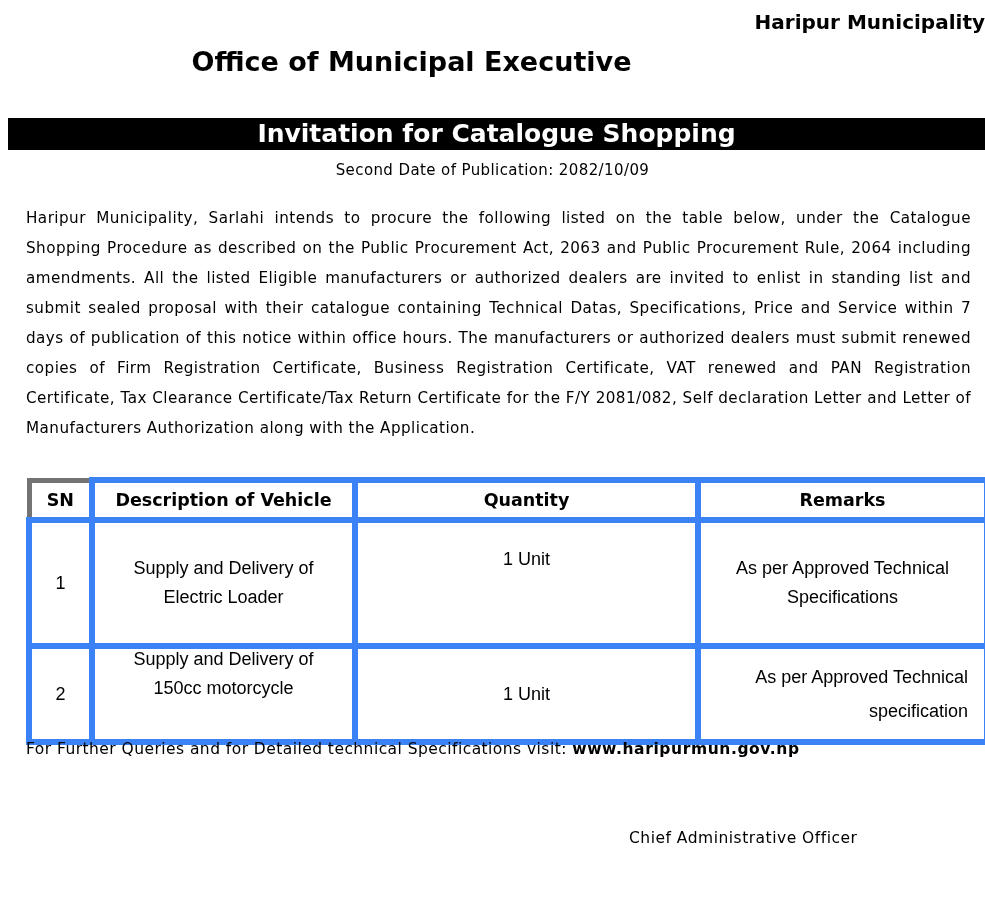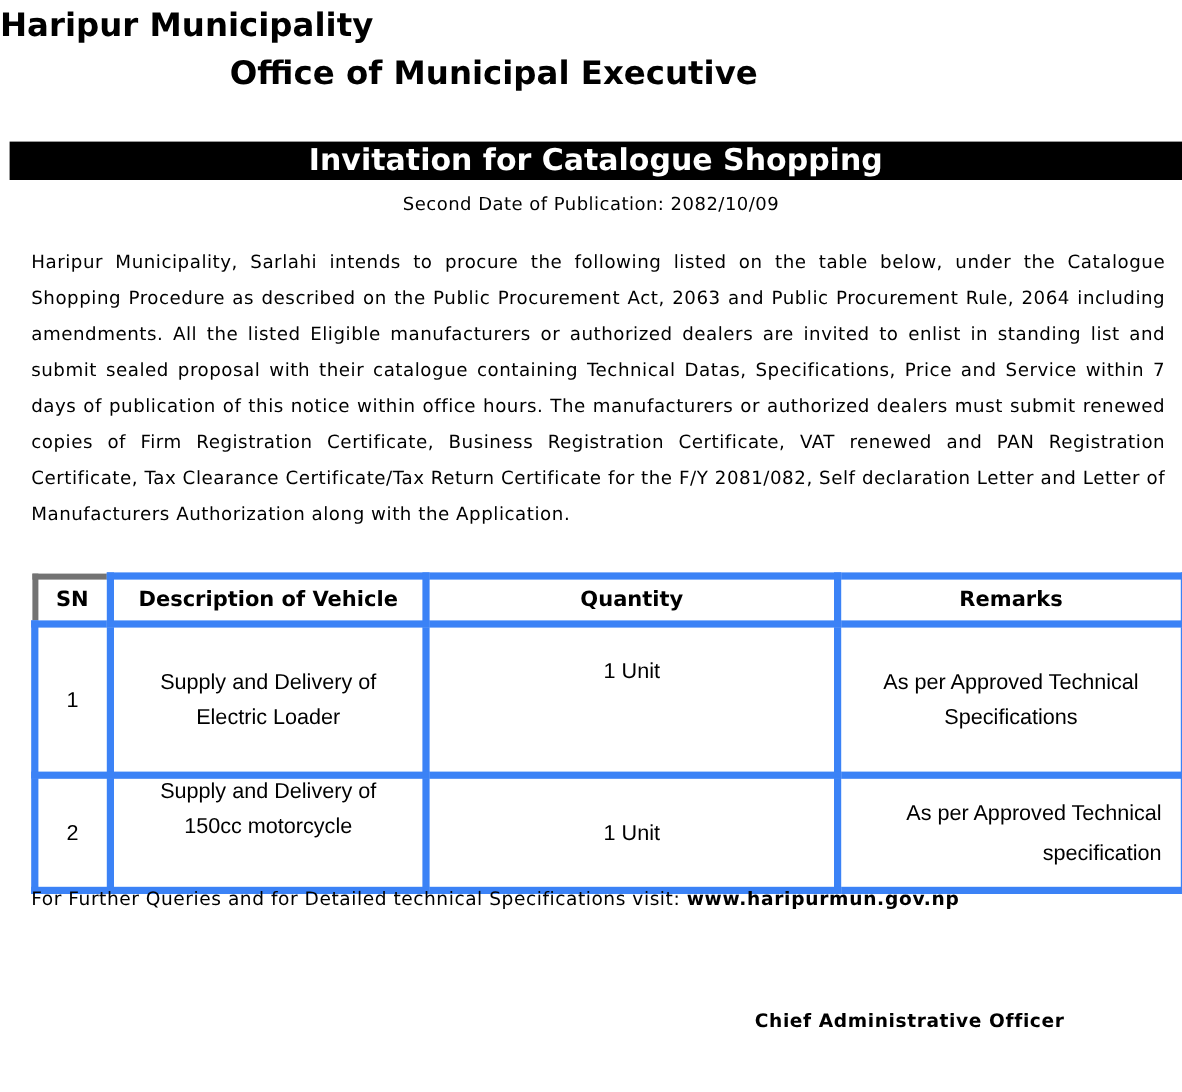--- a/index.html
+++ b/index.html
@@ -1,35 +1,35 @@
 <!DOCTYPE html>
 <html><head>
 <meta charset="utf-8">
 <style>
   html, body { margin: 0; padding: 0; background: #ffffff; }
   body { width: 985px; height: 910px; position: relative; overflow: hidden; color: #000; font-family: "DejaVu Sans", sans-serif; }
-  .title1 { position: absolute; top: 4px; left: 0; width: 985px; text-align: left; font-family: "DejaVu Sans", sans-serif; font-weight: bold; font-size: 27px; line-height: 36px; }
+  .title1 { position: absolute; top: 4px; left: 0; width: 985px; text-align: right; font-family: "DejaVu Sans", sans-serif; font-weight: bold; font-size: 20px; line-height: 36px; }
   .title2 { position: absolute; top: 44px; left: 0; width: 823px; text-align: center; font-family: "DejaVu Sans", sans-serif; font-weight: bold; font-size: 27px; line-height: 36px; }
   .subloc { position: absolute; top: 88px; left: 0; width: 985px; text-align: center; font-size: 15px; line-height: 20px; letter-spacing: 0.5px; margin-top: 33px; }
   .banner { position: absolute; top: 118px; left: 8px; width: 977px; height: 32px; background: #000; color: #fff; text-align: center; font-weight: bold; font-size: 25px; line-height: 32px; }
   .pubdate { position: absolute; top: 160px; left: 0; width: 985px; text-align: center; font-size: 15px; line-height: 20px; letter-spacing: 0.4px; }
   .para { position: absolute; top: 203px; left: 26px; width: 945px; font-size: 15.2px; line-height: 30px; text-align: justify; letter-spacing: 0.45px; }
   table.items { position: absolute; top: 477px; left: 26px; width: 958px; border-collapse: collapse; table-layout: fixed; }
   table.items th, table.items td { border: 6px solid #3b82f6; padding: 0; vertical-align: middle; }
   table.items th { height: 34px; font-weight: bold; font-size: 17.5px; text-align: center; }
   table.items th.sn { border: 5px solid #737373; }
   table.items td { font-family: "Liberation Sans", sans-serif; font-size: 18px; line-height: 29px; text-align: center; }
   tr.row1 td { height: 120px; }
   tr.row2 td { height: 90px; }
   .qty1 { display: block; margin-top: -38px; }
   .rem2 { text-align: right; padding-right: 16px; display: block; line-height: 34px; }
   .desc2 { display: block; margin-top: -40px; }
   .footer-note { position: absolute; top: 738px; left: 26px; font-size: 15.5px; line-height: 22px; letter-spacing: 0.45px; }
   .footer-note b { font-weight: bold; letter-spacing: 0.6px; }
-  .signatory { position: absolute; top: 827px; left: 629px; font-weight: bold; font-size: 15.5px; line-height: 22px; letter-spacing: 0.5px; margin-top: 13px; }
+  .signatory { position: absolute; top: 827px; left: 629px; font-weight: normal; font-size: 15.5px; line-height: 22px; letter-spacing: 0.5px; }
 </style>
 </head>
 <body>
 
 <div class="title1">Haripur Municipality</div>
 <div class="title2">Office of Municipal Executive</div>
 <div class="subloc">Haripur, Sarlahi</div>
 <div class="banner">Invitation for Catalogue Shopping</div>
 <div class="pubdate">Second Date of Publication: 2082/10/09</div>
 <div class="para">Haripur Municipality, Sarlahi intends to procure the following listed on the table below, under the Catalogue Shopping Procedure as described on the Public Procurement Act, 2063 and Public Procurement Rule, 2064 including amendments. All the listed Eligible manufacturers or authorized dealers are invited to enlist in standing list and submit sealed proposal with their catalogue containing Technical Datas, Specifications, Price and Service within 7 days of publication of this notice within office hours. The manufacturers or authorized dealers must submit renewed copies of Firm Registration Certificate, Business Registration Certificate, VAT renewed and PAN Registration Certificate, Tax Clearance Certificate/Tax Return Certificate for the F/Y 2081/082, Self declaration Letter and Letter of Manufacturers Authorization along with the Application.</div>

